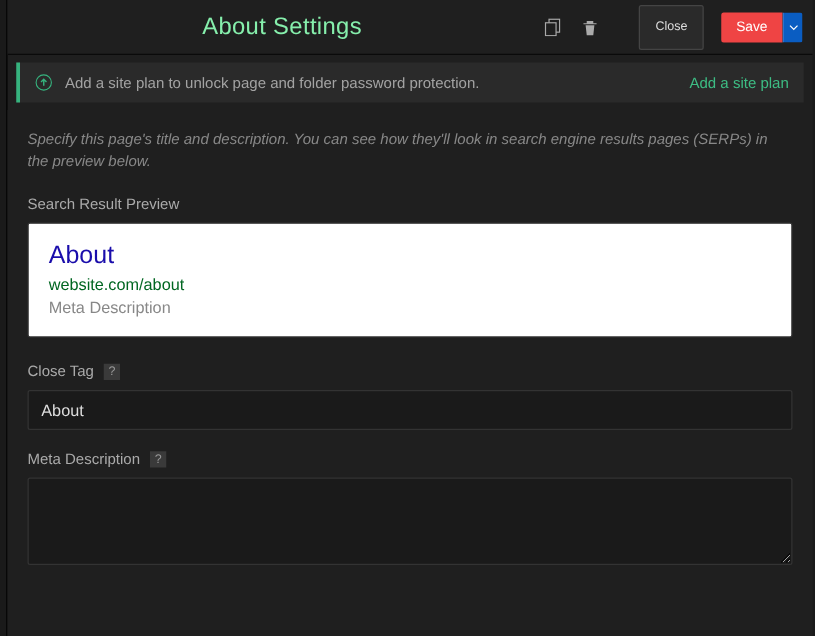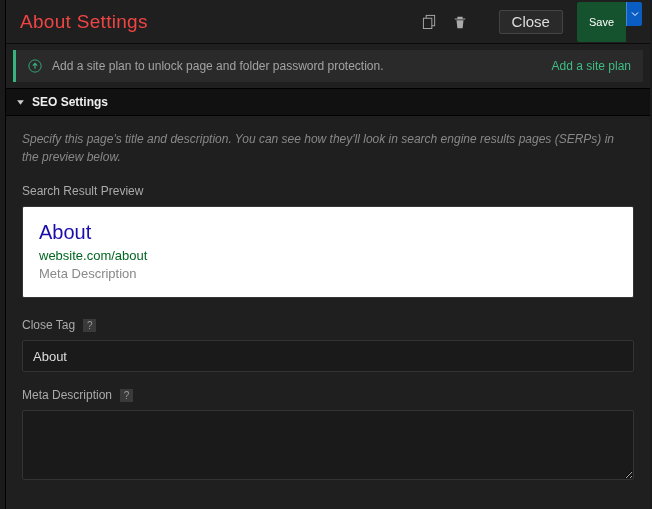--- a/index.html
+++ b/index.html
@@ -24,61 +24,62 @@
     .header {
       height: 44px;
       padding: 0 8px 0 14px;
       display: flex;
       align-items: center;
       border-bottom: 1px solid #0a0a0a;
       background: #1f1f1f;
     }
     .header-title {
       flex: 1;
-      color: #ef4444;
+      color: #86efac;
       font-size: 19px;
       font-weight: 300;
       letter-spacing: 0.3px;
+      text-align: center;
     }
     .header-icons {
       display: flex;
       align-items: center;
       gap: 8px;
     }
     .icon-btn {
       width: 22px;
       height: 22px;
       display: flex;
       align-items: center;
       justify-content: center;
       color: #aaa;
       cursor: pointer;
     }
     .btn {
-      height: 24px;
+      height: 36px;
       padding: 0 12px;
       border: 1px solid #444;
       background: #2a2a2a;
       color: #ddd;
-      font-size: 15px;
+      font-size: 10px;
       display: flex;
       align-items: center;
       justify-content: center;
       cursor: pointer;
       border-radius: 2px;
       margin-left: 20px;
     }
     .btn-save-group {
       display: flex;
       margin-left: 6px;
     }
     .btn-save {
-      height: 40px;
+      height: 24px;
       padding: 0 12px;
-      background: #14532d;
+      background: #ef4444;
       color: #fff;
       font-size: 11px;
       border: none;
       border-radius: 2px 0 0 2px;
       display: flex;
       align-items: center;
       justify-content: center;
       cursor: pointer;
     }
     .btn-save-chev {
@@ -217,28 +218,20 @@
     <span class="notice-icon">
       <svg width="14" height="14" viewBox="0 0 16 16">
           <circle cx="8" cy="8" r="7" stroke="#36b37e" fill="none"></circle>
           <path d="M8 11V5M5.5 7.5 L8 5 L10.5 7.5" stroke="#36b37e" fill="none" stroke-width="1.3"></path>
         </svg>
     </span>
     <span class="notice-text">Add a site plan to unlock page and folder password protection.</span>
     <span class="notice-link">Add a site plan</span>
   </div>
 
-  <div class="section-header">
-    <span class="section-caret">
-      <svg width="9" height="9" viewBox="0 0 8 8">
-          <path d="M1 2 L4 6 L7 2 Z" fill="#ccc"></path>
-        </svg>
-    </span>
-    <span class="section-title">SEO Settings</span>
-  </div>
 
   <div class="content">
     <p class="desc">Specify this page's title and description. You can see how they'll look in search engine results pages (SERPs) in the preview below.</p>
 
     <div class="field-label">Search Result Preview</div>
     <div class="serp">
       <div class="serp-title">About</div>
       <div class="serp-url">website.com/about</div>
       <div class="serp-desc">Meta Description</div>
     </div>

